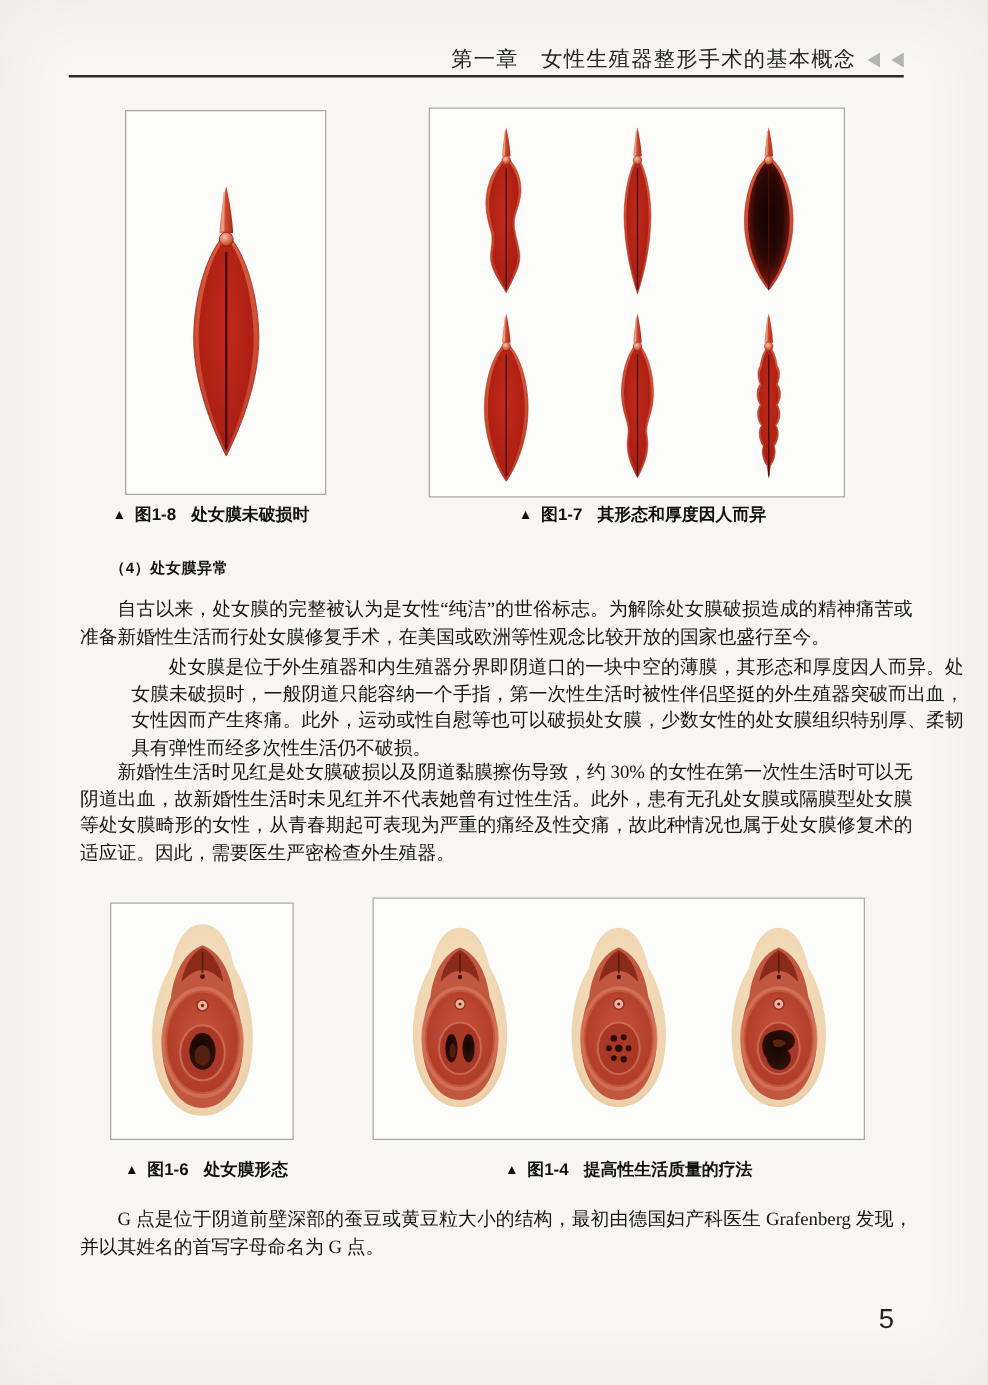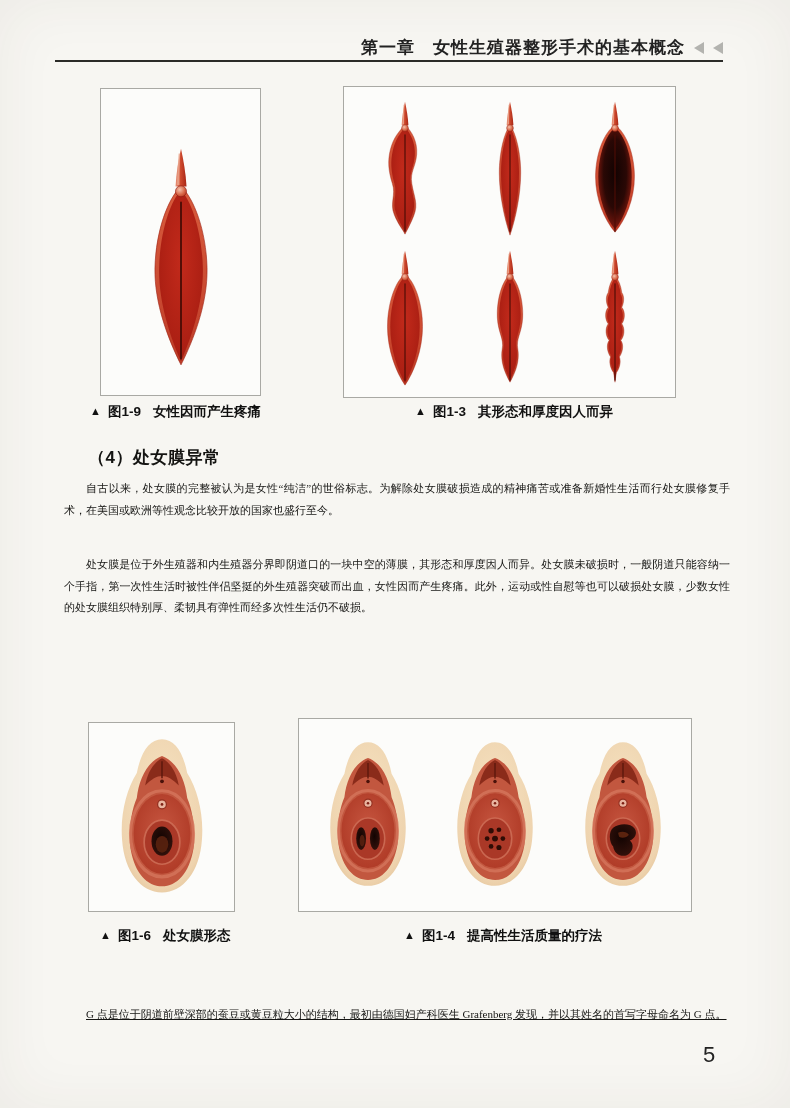--- a/index.html
+++ b/index.html
@@ -21,21 +21,21 @@
     overflow:hidden;
     box-shadow:inset 0 0 60px rgba(60,50,30,.06);
   }
   
   .header{
     position:absolute;left:55px;top:36px;width:668px;
     display:flex;justify-content:flex-end;align-items:center;gap:9px;
   }
   .header-title{
     font-family:"Liberation Sans", sans-serif;
-    font-weight:bold;font-size:17px;letter-spacing:1px;color:#222;margin-left:40px;
+    font-weight:normal;font-size:17px;letter-spacing:1px;color:#222;margin-left:40px;
   }
   .arrow-left{
     width:0;height:0;display:inline-block;
     border-top:6px solid transparent;border-bottom:6px solid transparent;
     border-right:10px solid var(--arrow-gray);
   }
   .header-rule{
     position:absolute;left:55px;top:60px;width:668px;height:2px;
     background:var(--rule);
   }
@@ -58,34 +58,34 @@
   }
   .caption .tri{font-size:11px;transform:translateY(-1px);}
   .caption .cap-text{margin-left:5px;}
   .cap-17{left:90px;top:403px;}
   .cap-18{left:415px;top:403px;}
   .cap-19{left:100px;top:927px;}
   .cap-110{left:404px;top:927px;}
   
   .sec-heading{
     position:absolute;left:88px;
-    font-family:"Liberation Sans", sans-serif;font-weight:bold;font-size:17px;color:#141412;
+    font-family:"Liberation Sans", sans-serif;font-weight:bold;font-size:12px;color:#141412;
     letter-spacing:.5px;
   }
   .h4{top:446px;}
   .h5{top:968px;}
   .para{
     position:absolute;left:64px;width:666px;
-    font-size:11px;line-height:21.5px;text-align:justify;text-indent:2em;
+    font-size:15px;line-height:21.5px;text-align:justify;text-indent:2em;
     color:#151513;
   }
   .p1{top:478px;}
-  .p2{top:554px;}
+  .p2{top:524px;margin-left:41px;}
   .p3{top:608px;}
-  .p5{top:1004px;text-decoration:underline;}
+  .p5{top:966px;}
   .page-number{
     position:absolute;left:703px;top:1042px;
     font-family:"Liberation Sans", sans-serif;font-size:22px;color:#222;
   }
   .hidden-defs{position:absolute;width:0;height:0;overflow:hidden;}
   svg{display:block;}
 </style>
 </head>
 <body>
 
@@ -215,32 +215,33 @@
     <svg width="100" height="146" viewBox="0 0 180 300">
       <use href="#lab-v6" fill="url(#gradOuter)" stroke="#9c2012" stroke-width=".8"></use>
       <use href="#lab-v6" fill="url(#gradInner)" transform="translate(90 176) scale(.84 .96) translate(-90 -176)"></use>
       <use href="#lab-slit"></use>
         <use href="#lab-top"></use>
     </svg>
   </div>
 
   <div class="caption cap-17">
     <span class="tri">▲</span>
-    <span>图1-9</span>
-    <span class="cap-text">女性因而产生疼痛</span>
+    <span>图1-8</span>
+    <span class="cap-text">处女膜未破损时</span>
   </div>
   <div class="caption cap-18">
     <span class="tri">▲</span>
-    <span>图1-3</span>
+    <span>图1-7</span>
     <span class="cap-text">其形态和厚度因人而异</span>
   </div>
 
   <div class="sec-heading h4">（4）处女膜异常</div>
   <p class="para p1">自古以来，处女膜的完整被认为是女性“纯洁”的世俗标志。为解除处女膜破损造成的精神痛苦或准备新婚性生活而行处女膜修复手术，在美国或欧洲等性观念比较开放的国家也盛行至今。</p>
   <p class="para p2">处女膜是位于外生殖器和内生殖器分界即阴道口的一块中空的薄膜，其形态和厚度因人而异。处女膜未破损时，一般阴道只能容纳一个手指，第一次性生活时被性伴侣坚挺的外生殖器突破而出血，女性因而产生疼痛。此外，运动或性自慰等也可以破损处女膜，少数女性的处女膜组织特别厚、柔韧具有弹性而经多次性生活仍不破损。</p>
+  <p class="para p3">新婚性生活时见红是处女膜破损以及阴道黏膜擦伤导致，约 30% 的女性在第一次性生活时可以无阴道出血，故新婚性生活时未见红并不代表她曾有过性生活。此外，患有无孔处女膜或隔膜型处女膜等处女膜畸形的女性，从青春期起可表现为严重的痛经及性交痛，故此种情况也属于处女膜修复术的适应证。因此，需要医生严密检查外生殖器。</p>
 
   <div class="figbox figbox-19">
     <svg width="126" height="168" viewBox="0 0 120 160">
       <use href="#vulva-base"></use>
       <ellipse cx="60" cy="103" rx="10" ry="14" fill="url(#gradHole)"></ellipse>
       <ellipse cx="60" cy="106" rx="6" ry="8" fill="#5a2210" opacity=".9"></ellipse>
     </svg>
   </div>
 
   <div class="figbox figbox-110">

